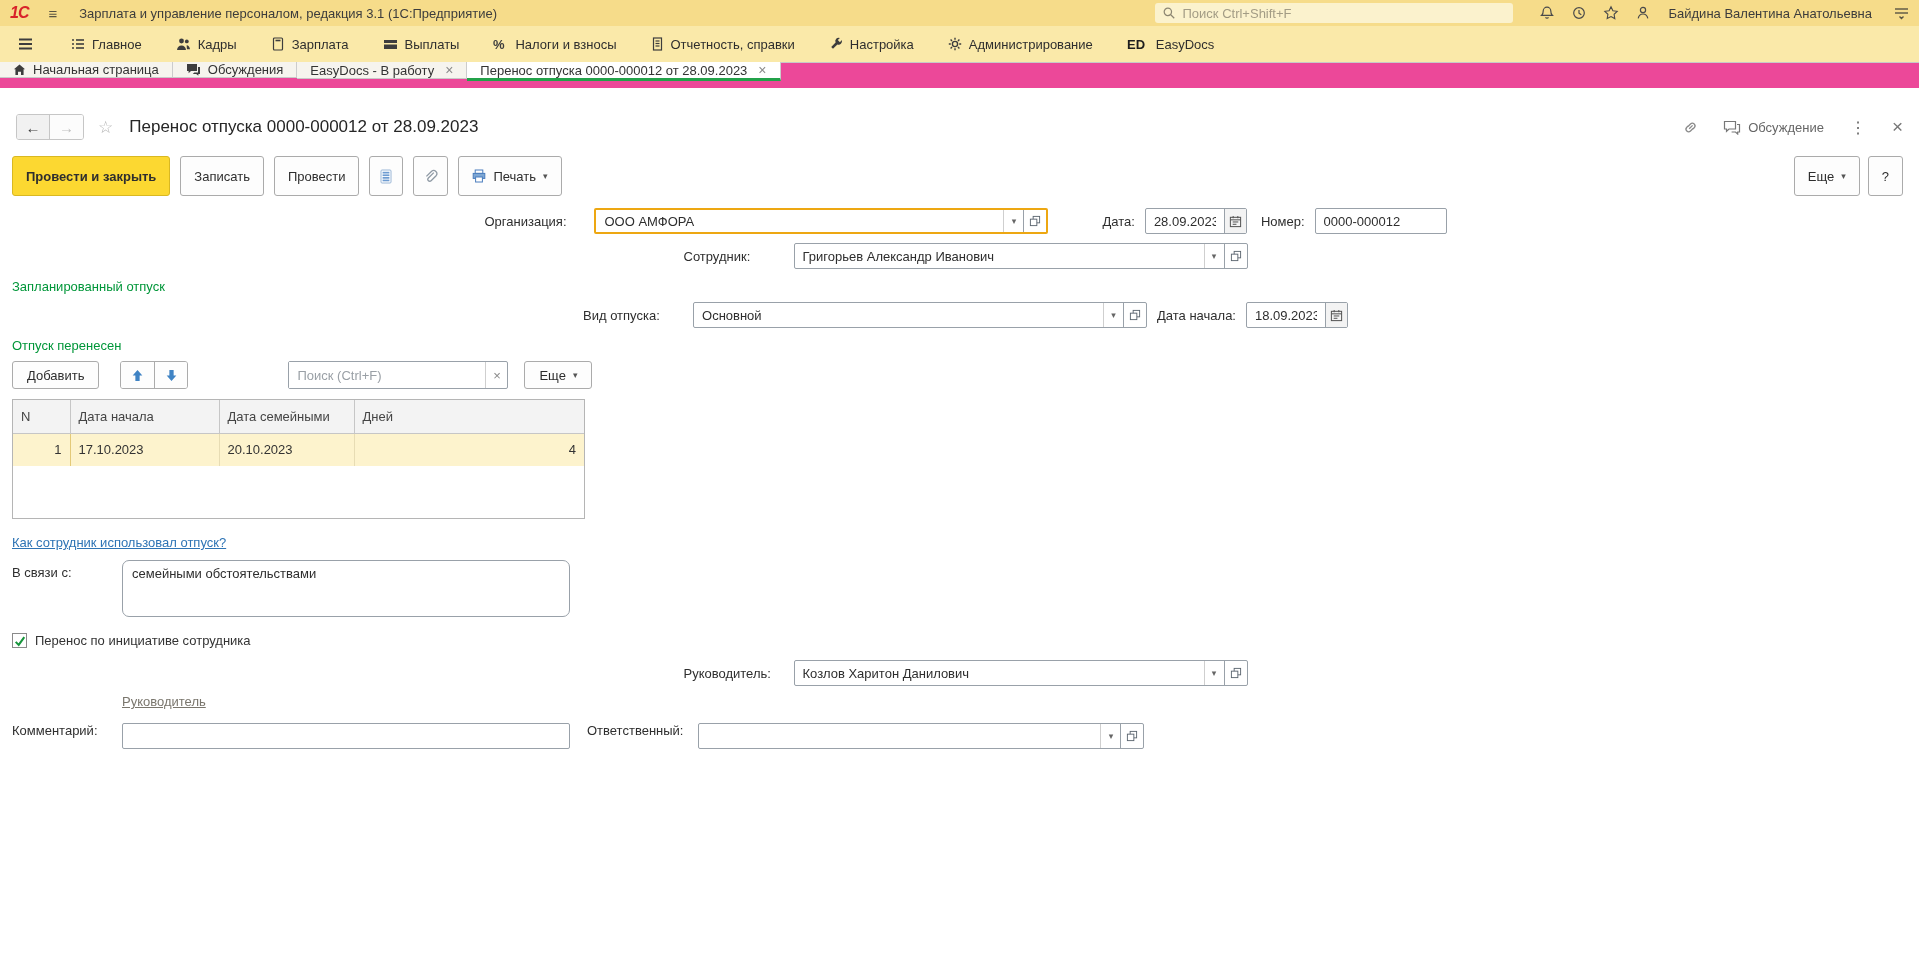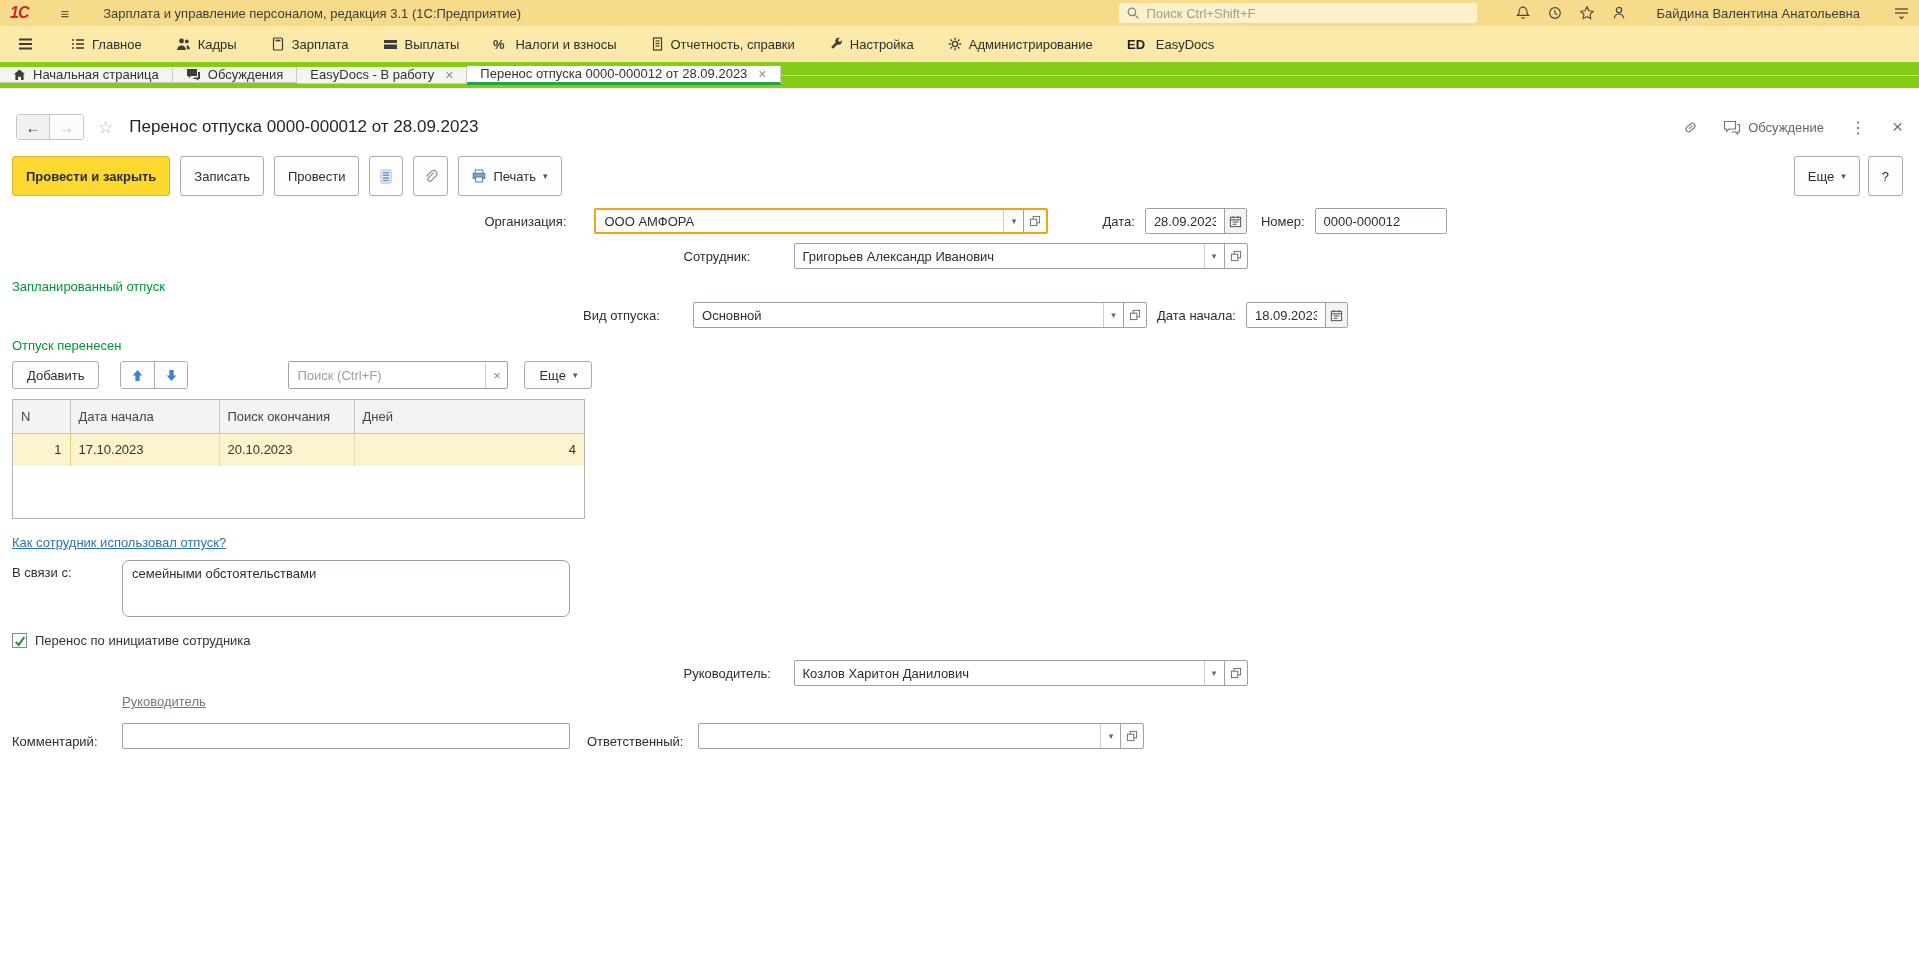--- a/index.html
+++ b/index.html
@@ -6,21 +6,21 @@
   html,body { margin:0; padding:0; }
   body {
     width:1919px; height:964px; overflow:hidden; background:#fff;
     font-family:"Liberation Sans", sans-serif; font-size:13px; color:#333;
   }
   svg { display:block; }
 
   
   .titlebar {
     height:26px; background:#f6dc8a; display:flex; align-items:center;
-    padding:0 10px; gap:20px;
+    padding:0 10px; gap:8px;
   }
   .logo-1c { color:#d8232a; font-weight:bold; font-style:italic; font-size:16px; letter-spacing:-1px; margin-right:6px; }
   .tb-burger { color:#5a5442; font-size:15px; padding:0 6px; cursor:pointer; }
   .app-title { color:#3c3c3c; margin-left:8px; white-space:nowrap; }
   .tb-search {
     margin-left:auto; width:358px; height:20px; background:#fbf2cd;
     border-radius:3px; display:flex; align-items:center; gap:5px; padding:0 7px;
   }
   .tb-search input { border:none; background:transparent; outline:none; width:100%; font:inherit; color:#7f1d1d; }
   .tb-search input::placeholder { color:#a39c85; }
@@ -31,21 +31,21 @@
 
   
   .menubar {
     height:36px; background:#fae9a9; display:flex; align-items:center;
     padding:0 14px; gap:34px;
   }
   .mb-burger { color:#3d3d3d; cursor:pointer; padding:0 4px; }
   .mitem { display:flex; align-items:center; gap:7px; cursor:pointer; color:#2e2e2e; white-space:nowrap; }
 
   
-  .tabbar { height:26px; display:flex; align-items:center; background:#84cc16; }
+  .tabbar { height:26px; display:flex; align-items:flex-start; background:#ec4899; }
   .tab {
     display:flex; align-items:center; gap:7px; padding:0 13px;
     background:#f6f4ee; border-right:1px solid #ccc; border-bottom:1px solid #c9c9c9;
     cursor:pointer; white-space:nowrap; color:#333;
   }
   .tab.active { background:#fff; border-bottom:3px solid #23a24a; }
   .tab .tclose { color:#8a8a8a; font-size:14px; margin-left:4px; cursor:pointer; }
   .tab-filler { flex:1; border-bottom:1px solid #c9c9c9; }
 
   
@@ -120,21 +120,21 @@
   .blue-link { color:#2e74b5; text-decoration:underline; cursor:pointer; display:inline-block; margin:14px 0 2px 0; }
   .reason-row { display:flex; align-items:flex-start; margin-top:8px; }
   .reason-row .flabel { padding-top:5px; }
   .reason-box {
     width:448px; height:57px; border:1px solid #99a1a9; border-radius:7px;
     padding:5px 9px; font:inherit; color:#2e2e2e; resize:none; outline:none;
   }
   .check-row { display:flex; align-items:center; gap:8px; margin-top:16px; cursor:pointer; }
   .checkbox { width:15px; height:15px; border:1px solid #8a8a8a; background:#fff; display:flex; align-items:center; justify-content:center; }
   .gray-link { color:#7a766d; text-decoration:underline; cursor:pointer; display:inline-block; margin:8px 0 0 110px; }
-  .bottom-row { display:flex; align-items:flex-end; margin-top:14px; }
+  .bottom-row { display:flex; align-items:flex-start; margin-top:14px; }
 </style>
 </head>
 <body>
 
 <div class="titlebar">
   <span class="logo-1c">1С</span>
   <span class="tb-burger">≡</span>
   <span class="app-title">Зарплата и управление персоналом, редакция 3.1  (1С:Предприятие)</span>
   <div class="tb-search">
     <span>
@@ -455,21 +455,21 @@
       <span class="caret">▾</span>
     </button>
   </div>
 
   <div class="grid">
     <table>
       <thead>
         <tr>
           <th class="col-n">N</th>
           <th class="col-start">Дата начала</th>
-          <th class="col-end">Поиск окончания</th>
+          <th class="col-end">Дата семейными</th>
           <th>Дней</th>
         </tr>
       </thead>
       <tbody>
         <tr class="sel">
           <td class="ncell">1</td>
           <td>17.10.2023</td>
           <td>20.10.2023</td>
           <td class="days">4</td>
         </tr>

